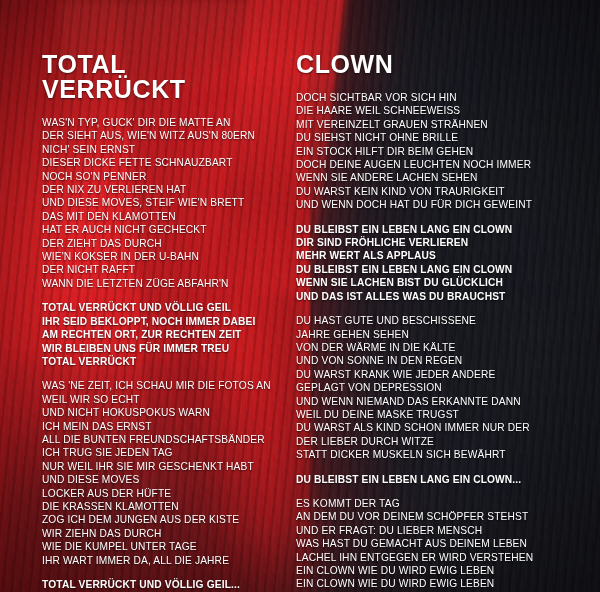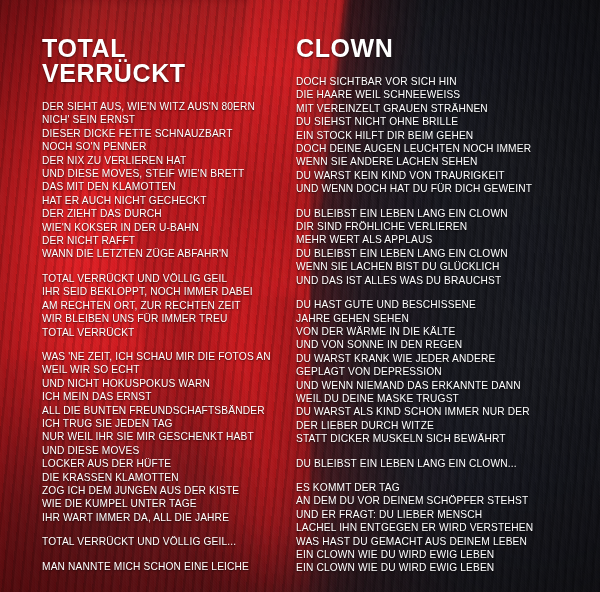--- a/index.html
+++ b/index.html
@@ -103,20 +103,21 @@
   }
 
   
   .content {
     position: absolute;
     inset: 0;
     display: flex;
     padding: 30px 26px 20px 42px;
     box-sizing: border-box;
     gap: 29px;
+    margin-top: 16px;
   }
   .col {
     flex: 1 1 0;
     min-width: 0;
   }
   .col-right {
     flex: 0 0 278px;
   }
   h1.song-title {
     margin: 6px 0 14px 0;
@@ -132,21 +133,21 @@
   }
   .line {
     color: #ffffff;
     font-size: 10.2px;
     line-height: 13.4px;
     letter-spacing: .15px;
     white-space: nowrap;
     text-shadow: 0 1px 1.5px rgba(0,0,0,0.6);
   }
   .stanza.bold .line {
-    font-weight: normal;
+    font-weight: bold;
   }
 </style>
 </head>
 <body>
 
 <div class="sleeve">
 
   <div class="bg-base"></div>
   <div class="bg-red-left"></div>
   <div class="bg-red-splash"></div>
@@ -158,20 +159,21 @@
   <div class="bg-streaks"></div>
   <div class="grain"></div>
   <div class="vignette"></div>
 
   <div class="content">
 
     <div class="col col-left">
       <h1 class="song-title">TOTAL VERRÜCKT</h1>
       <div id="left-stanzas">
           <div class="stanza">
+            <div class="line">WAS'N TYP, GUCK' DIR DIE MATTE AN</div>
             <div class="line">DER SIEHT AUS, WIE'N WITZ AUS'N 80ERN</div>
             <div class="line">NICH' SEIN ERNST</div>
             <div class="line">DIESER DICKE FETTE SCHNAUZBART</div>
             <div class="line">NOCH SO'N PENNER</div>
             <div class="line">DER NIX ZU VERLIEREN HAT</div>
             <div class="line">UND DIESE MOVES, STEIF WIE'N BRETT</div>
             <div class="line">DAS MIT DEN KLAMOTTEN</div>
             <div class="line">HAT ER AUCH NICHT GECHECKT</div>
             <div class="line">DER ZIEHT DAS DURCH</div>
             <div class="line">WIE'N KOKSER IN DER U-BAHN</div>
@@ -190,20 +192,21 @@
             <div class="line">WEIL WIR SO ECHT</div>
             <div class="line">UND NICHT HOKUSPOKUS WARN</div>
             <div class="line">ICH MEIN DAS ERNST</div>
             <div class="line">ALL DIE BUNTEN FREUNDSCHAFTSBÄNDER</div>
             <div class="line">ICH TRUG SIE JEDEN TAG</div>
             <div class="line">NUR WEIL IHR SIE MIR GESCHENKT HABT</div>
             <div class="line">UND DIESE MOVES</div>
             <div class="line">LOCKER AUS DER HÜFTE</div>
             <div class="line">DIE KRASSEN KLAMOTTEN</div>
             <div class="line">ZOG ICH DEM JUNGEN AUS DER KISTE</div>
+            <div class="line">WIR ZIEHN DAS DURCH</div>
             <div class="line">WIE DIE KUMPEL UNTER TAGE</div>
             <div class="line">IHR WART IMMER DA, ALL DIE JAHRE</div>
           </div>
           <div class="stanza bold">
             <div class="line">TOTAL VERRÜCKT UND VÖLLIG GEIL...</div>
           </div>
           <div class="stanza">
             <div class="line">MAN NANNTE MICH SCHON EINE LEICHE</div>
           </div>
         </div>
@@ -244,22 +247,22 @@
             <div class="line">DER LIEBER DURCH WITZE</div>
             <div class="line">STATT DICKER MUSKELN SICH BEWÄHRT</div>
           </div>
           <div class="stanza bold">
             <div class="line">DU BLEIBST EIN LEBEN LANG EIN CLOWN...</div>
           </div>
           <div class="stanza">
             <div class="line">ES KOMMT DER TAG</div>
             <div class="line">AN DEM DU VOR DEINEM SCHÖPFER STEHST</div>
             <div class="line">UND ER FRAGT: DU LIEBER MENSCH</div>
+            <div class="line">WAS HAST DU GEMACHT AUS DEINEM LEBEN</div>
             <div class="line">LACHEL IHN ENTGEGEN ER WIRD VERSTEHEN</div>
-            <div class="line">WAS HAST DU GEMACHT AUS DEINEM LEBEN</div>
             <div class="line">EIN CLOWN WIE DU WIRD EWIG LEBEN</div>
             <div class="line">EIN CLOWN WIE DU WIRD EWIG LEBEN</div>
           </div>
         </div>
     </div>
 
   </div>
 </div>
 
 </body></html>

